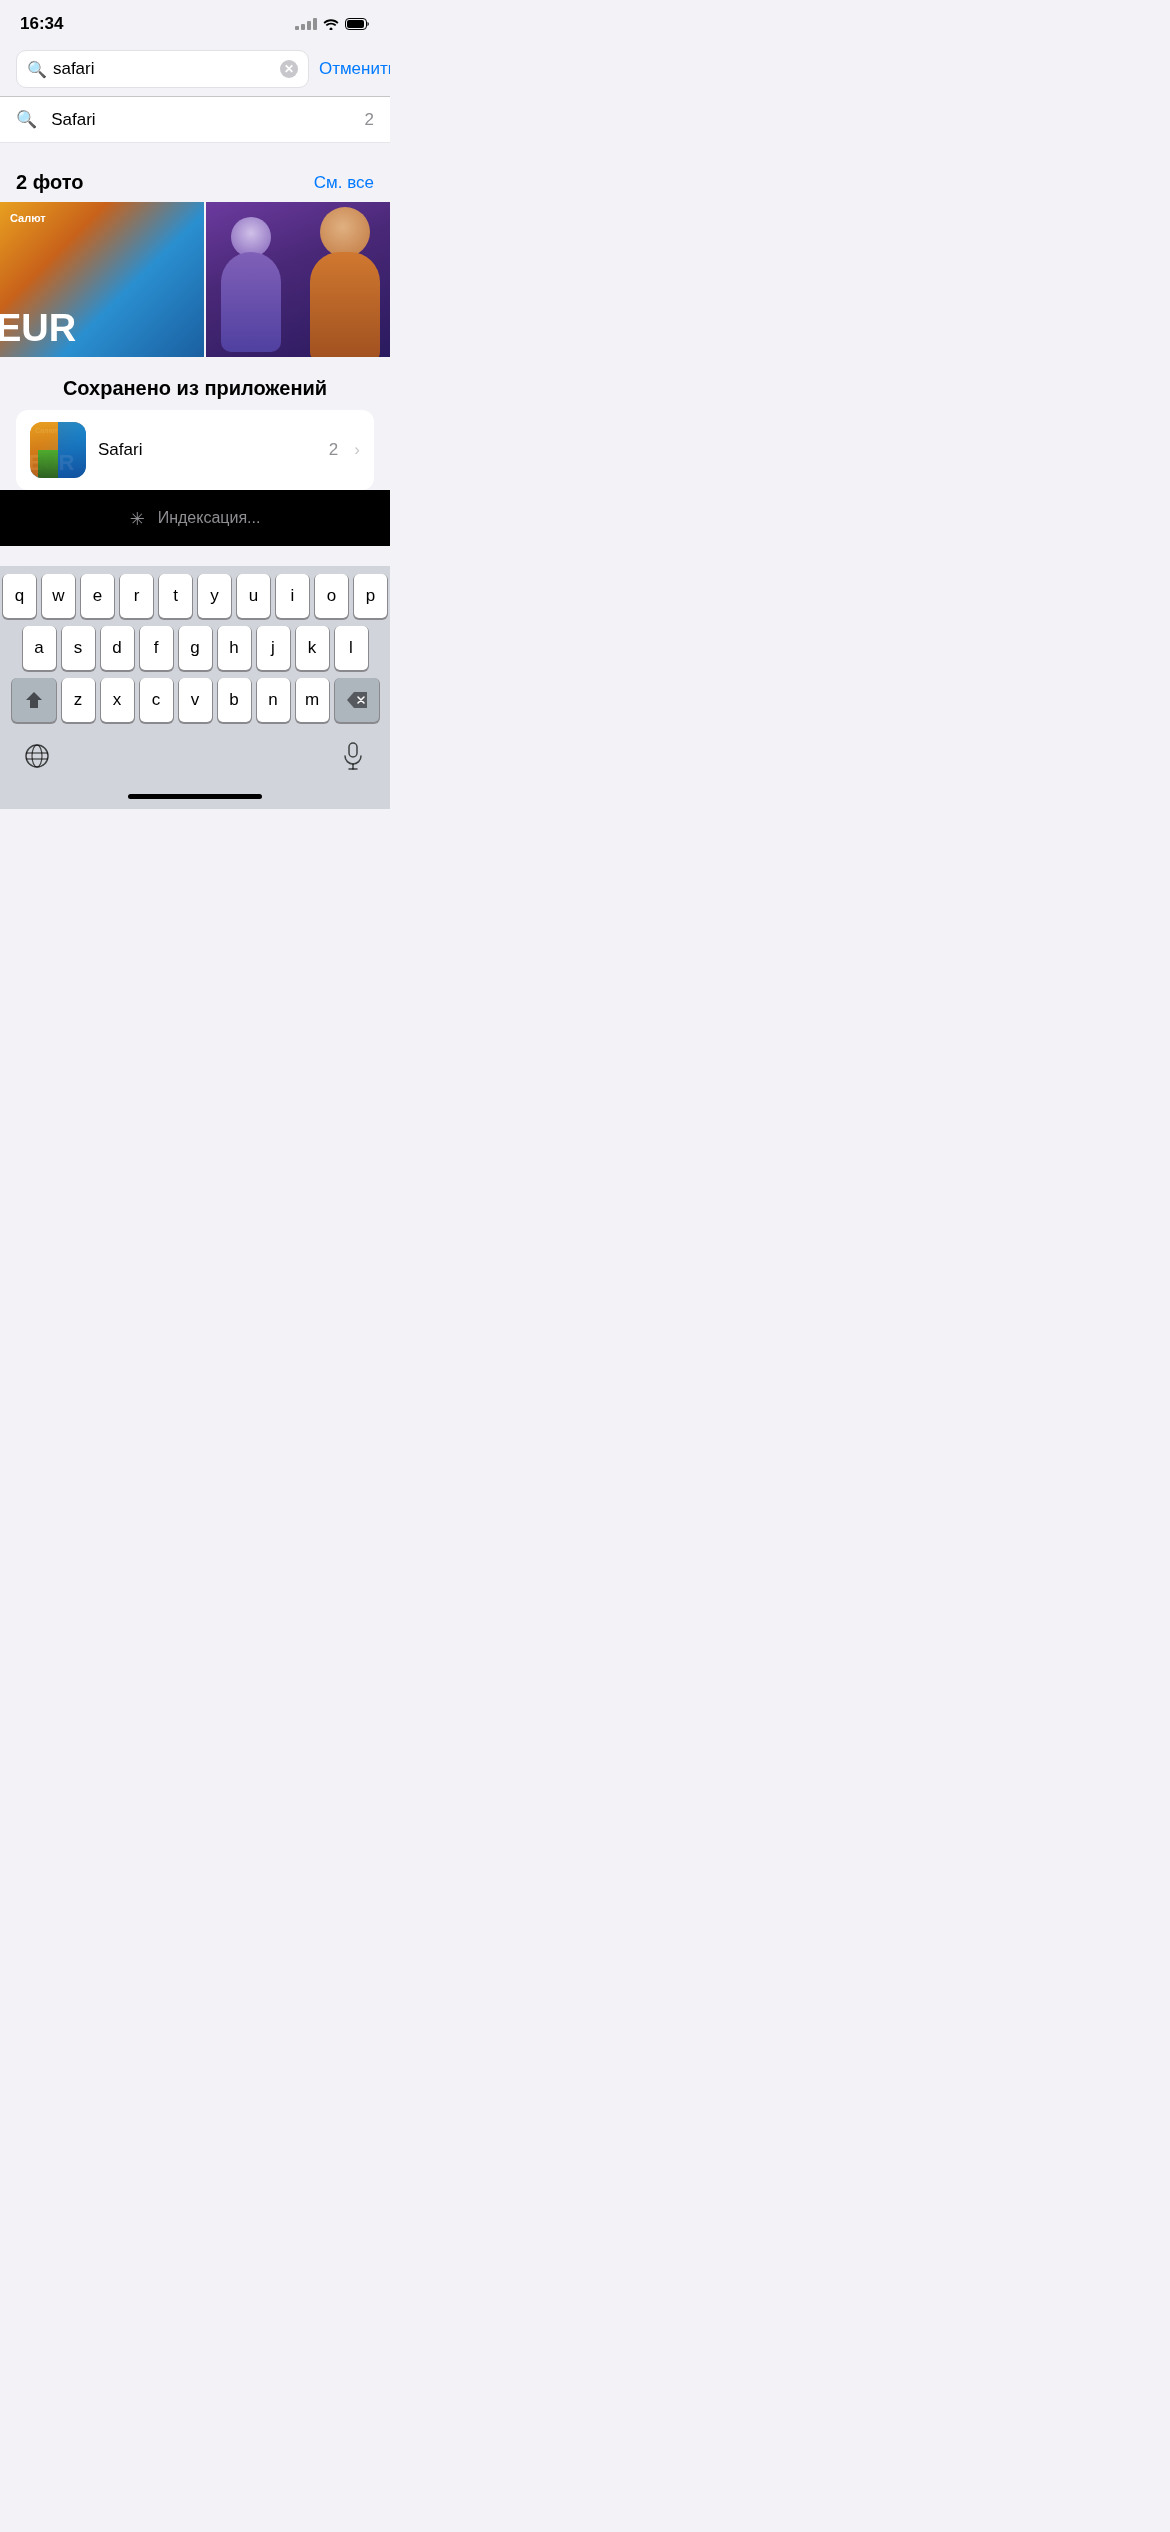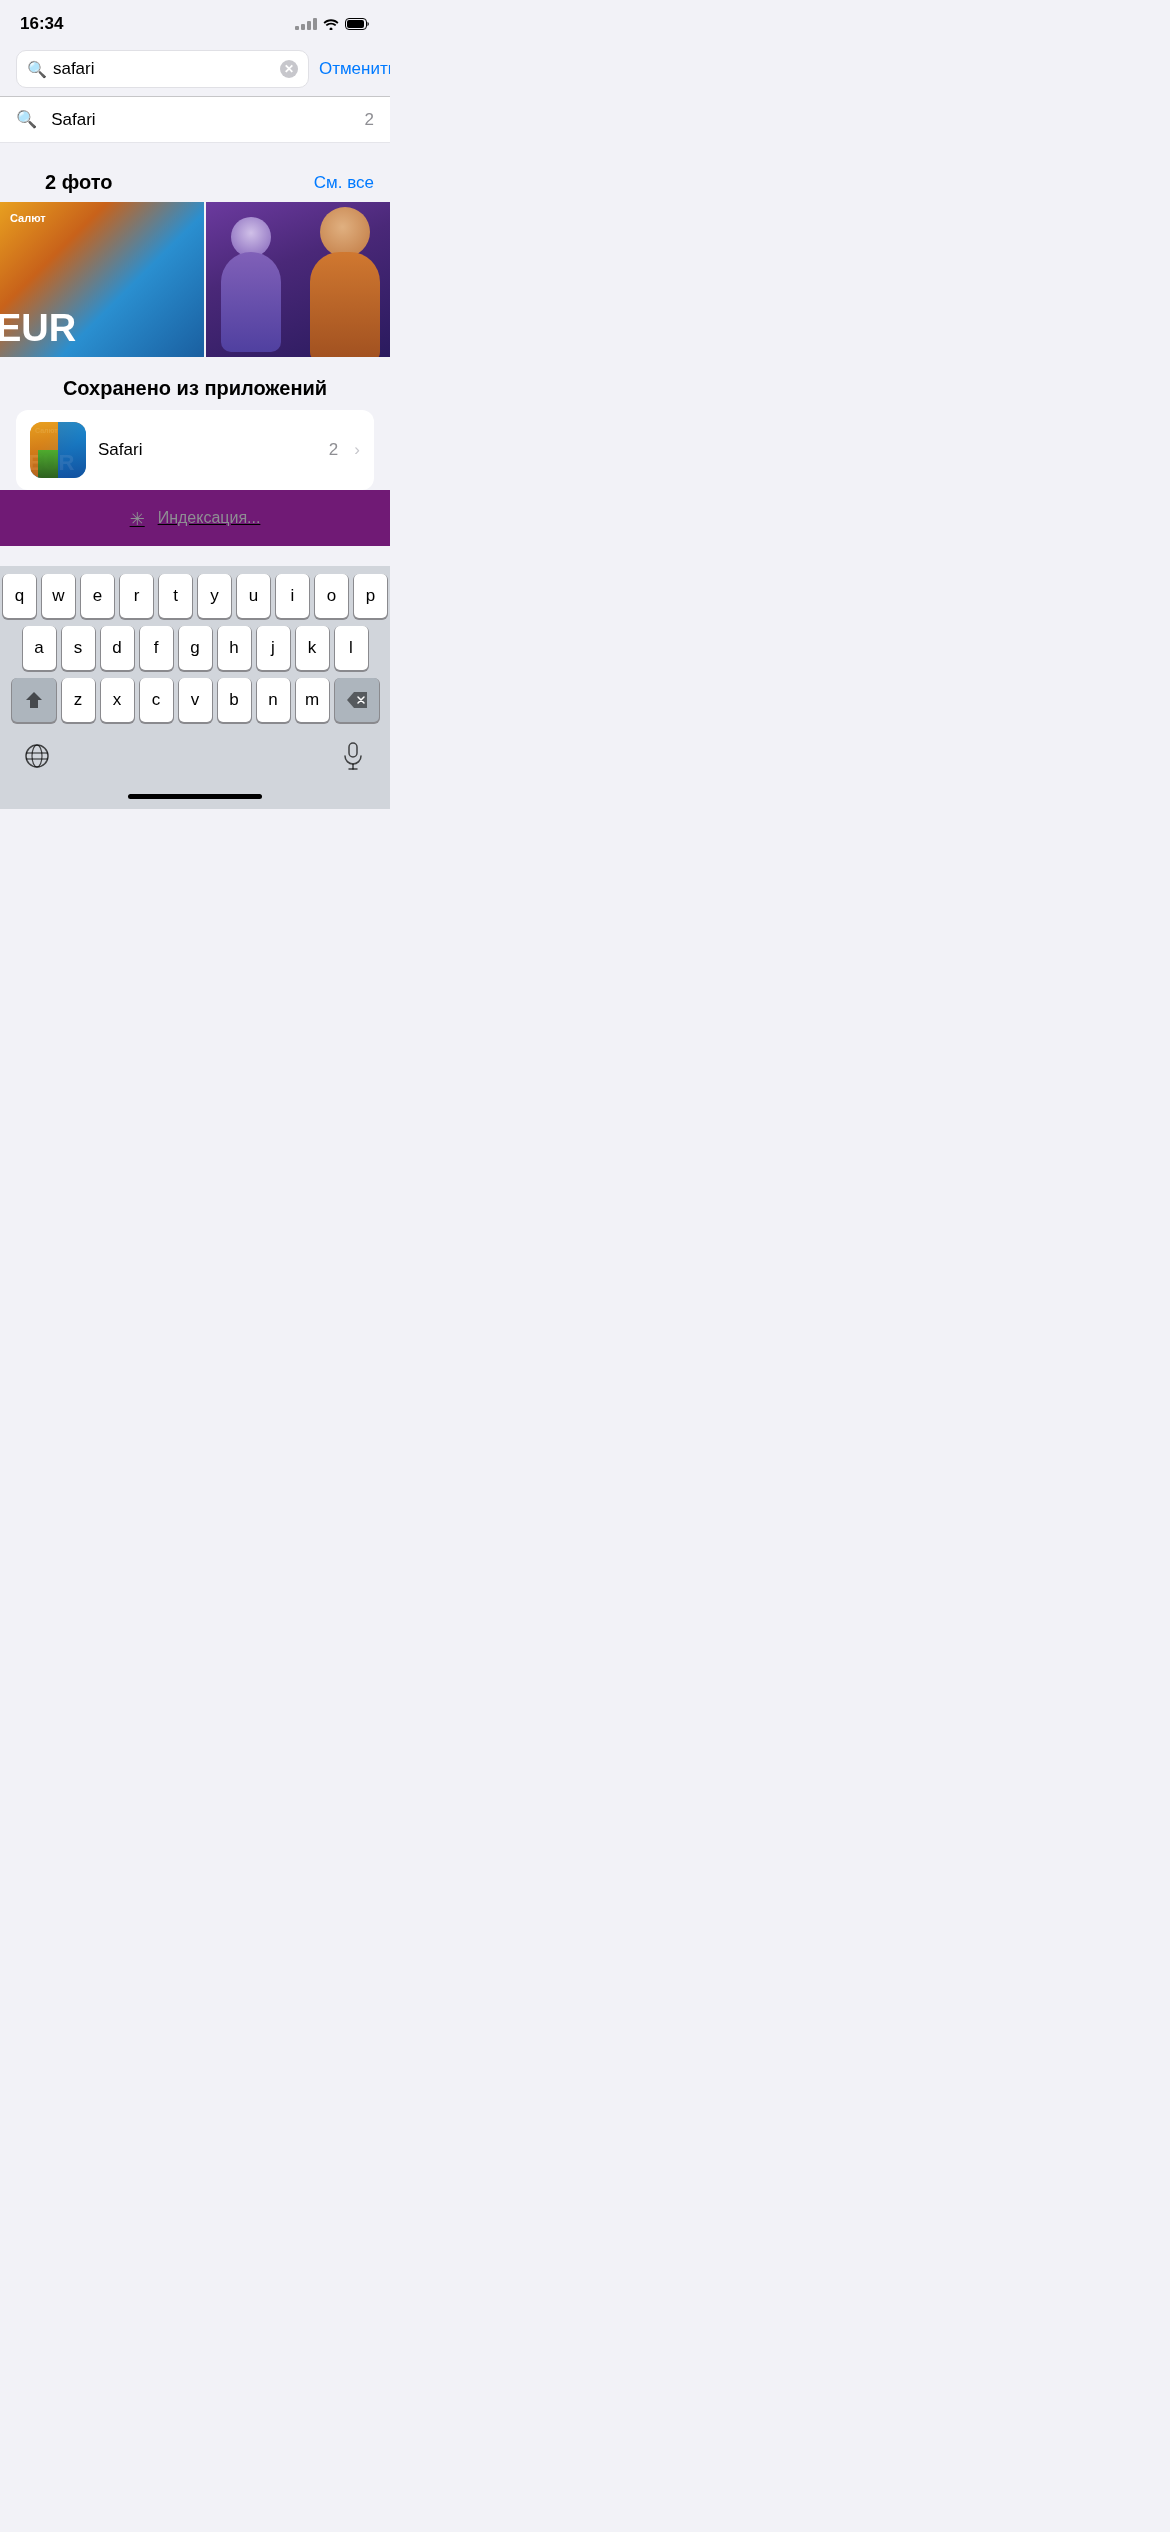--- a/index.html
+++ b/index.html
@@ -137,21 +137,20 @@
       display: flex;
       justify-content: space-between;
       align-items: center;
       padding: 0 16px 8px 16px;
       background: #f2f2f7;
     }
     .section-title {
       font-size: 20px;
       font-weight: 700;
       color: #000;
-      margin-left: 29px;
     }
     .see-all-btn {
       color: #007aff;
       font-size: 17px;
       background: none;
       border: none;
       cursor: pointer;
     }
 
     
@@ -263,21 +262,21 @@
       font-size: 17px;
     }
 
     
     .indexing-row {
       display: flex;
       align-items: center;
       justify-content: center;
       gap: 8px;
       padding: 18px 16px;
-      background: #701a75;
+      background: #000000;
       text-decoration: underline;
     }
     .indexing-spinner {
       width: 20px;
       height: 20px;
       position: relative;
     }
     .indexing-spinner::before {
       content: '✳';
       font-size: 18px;

